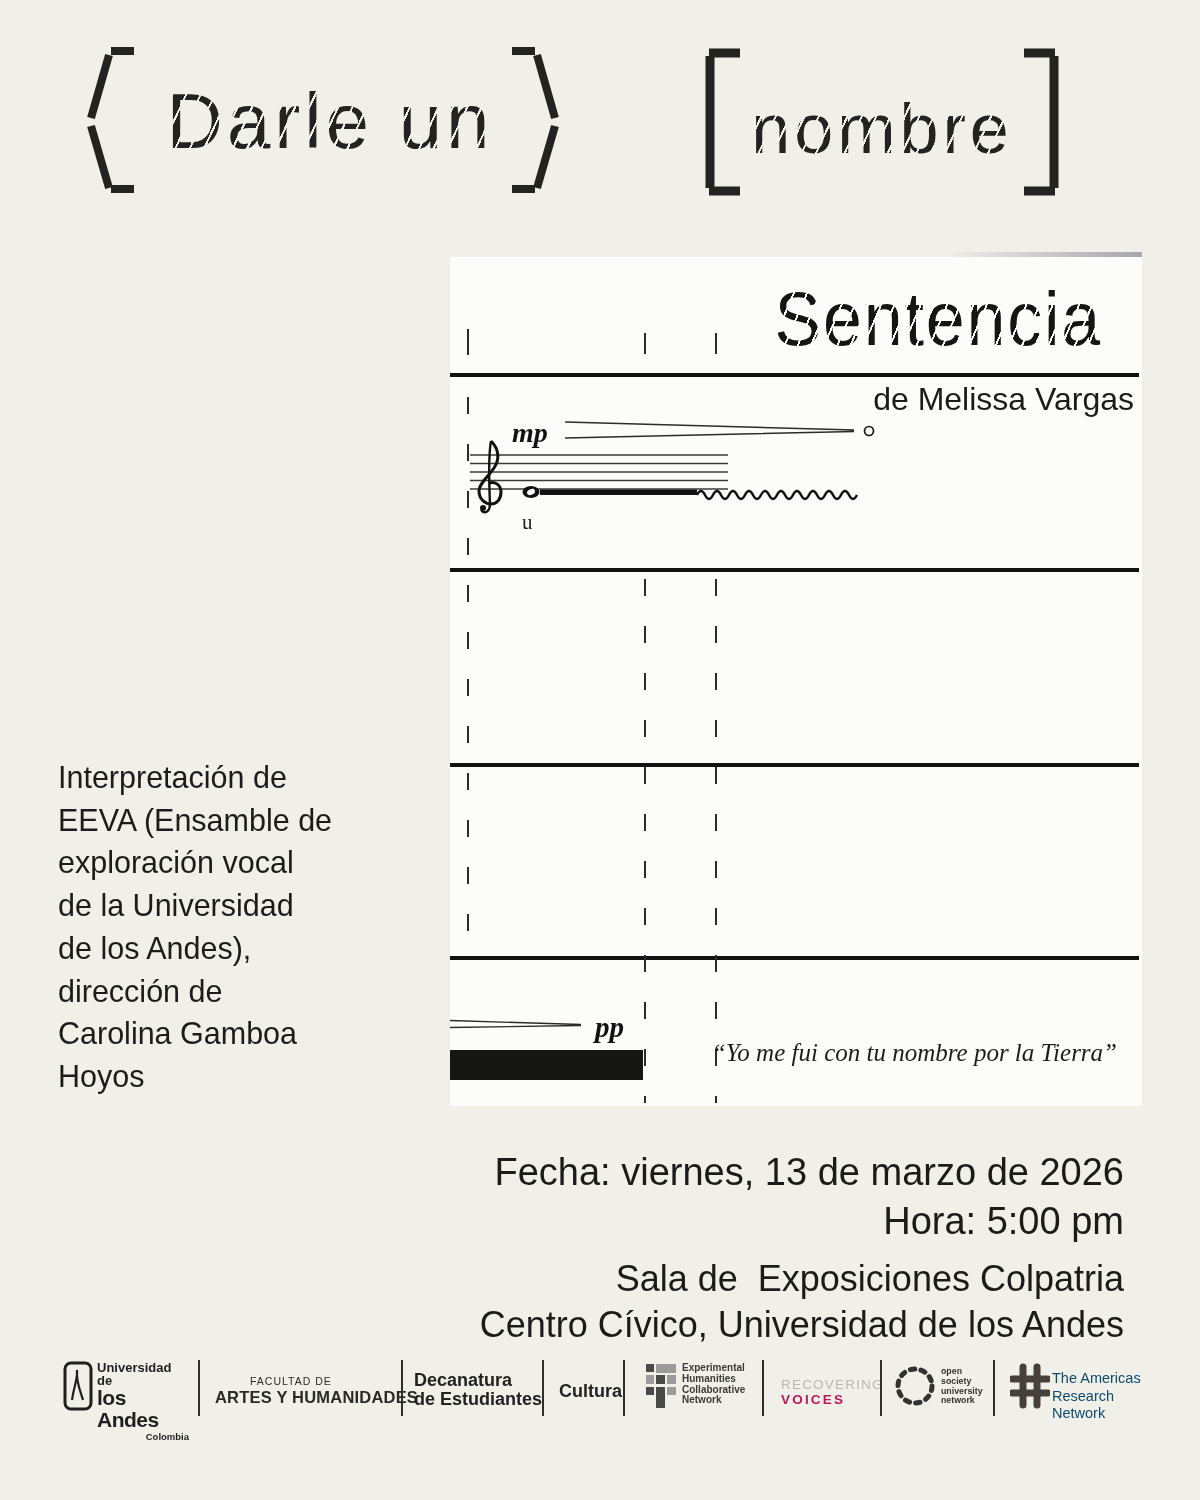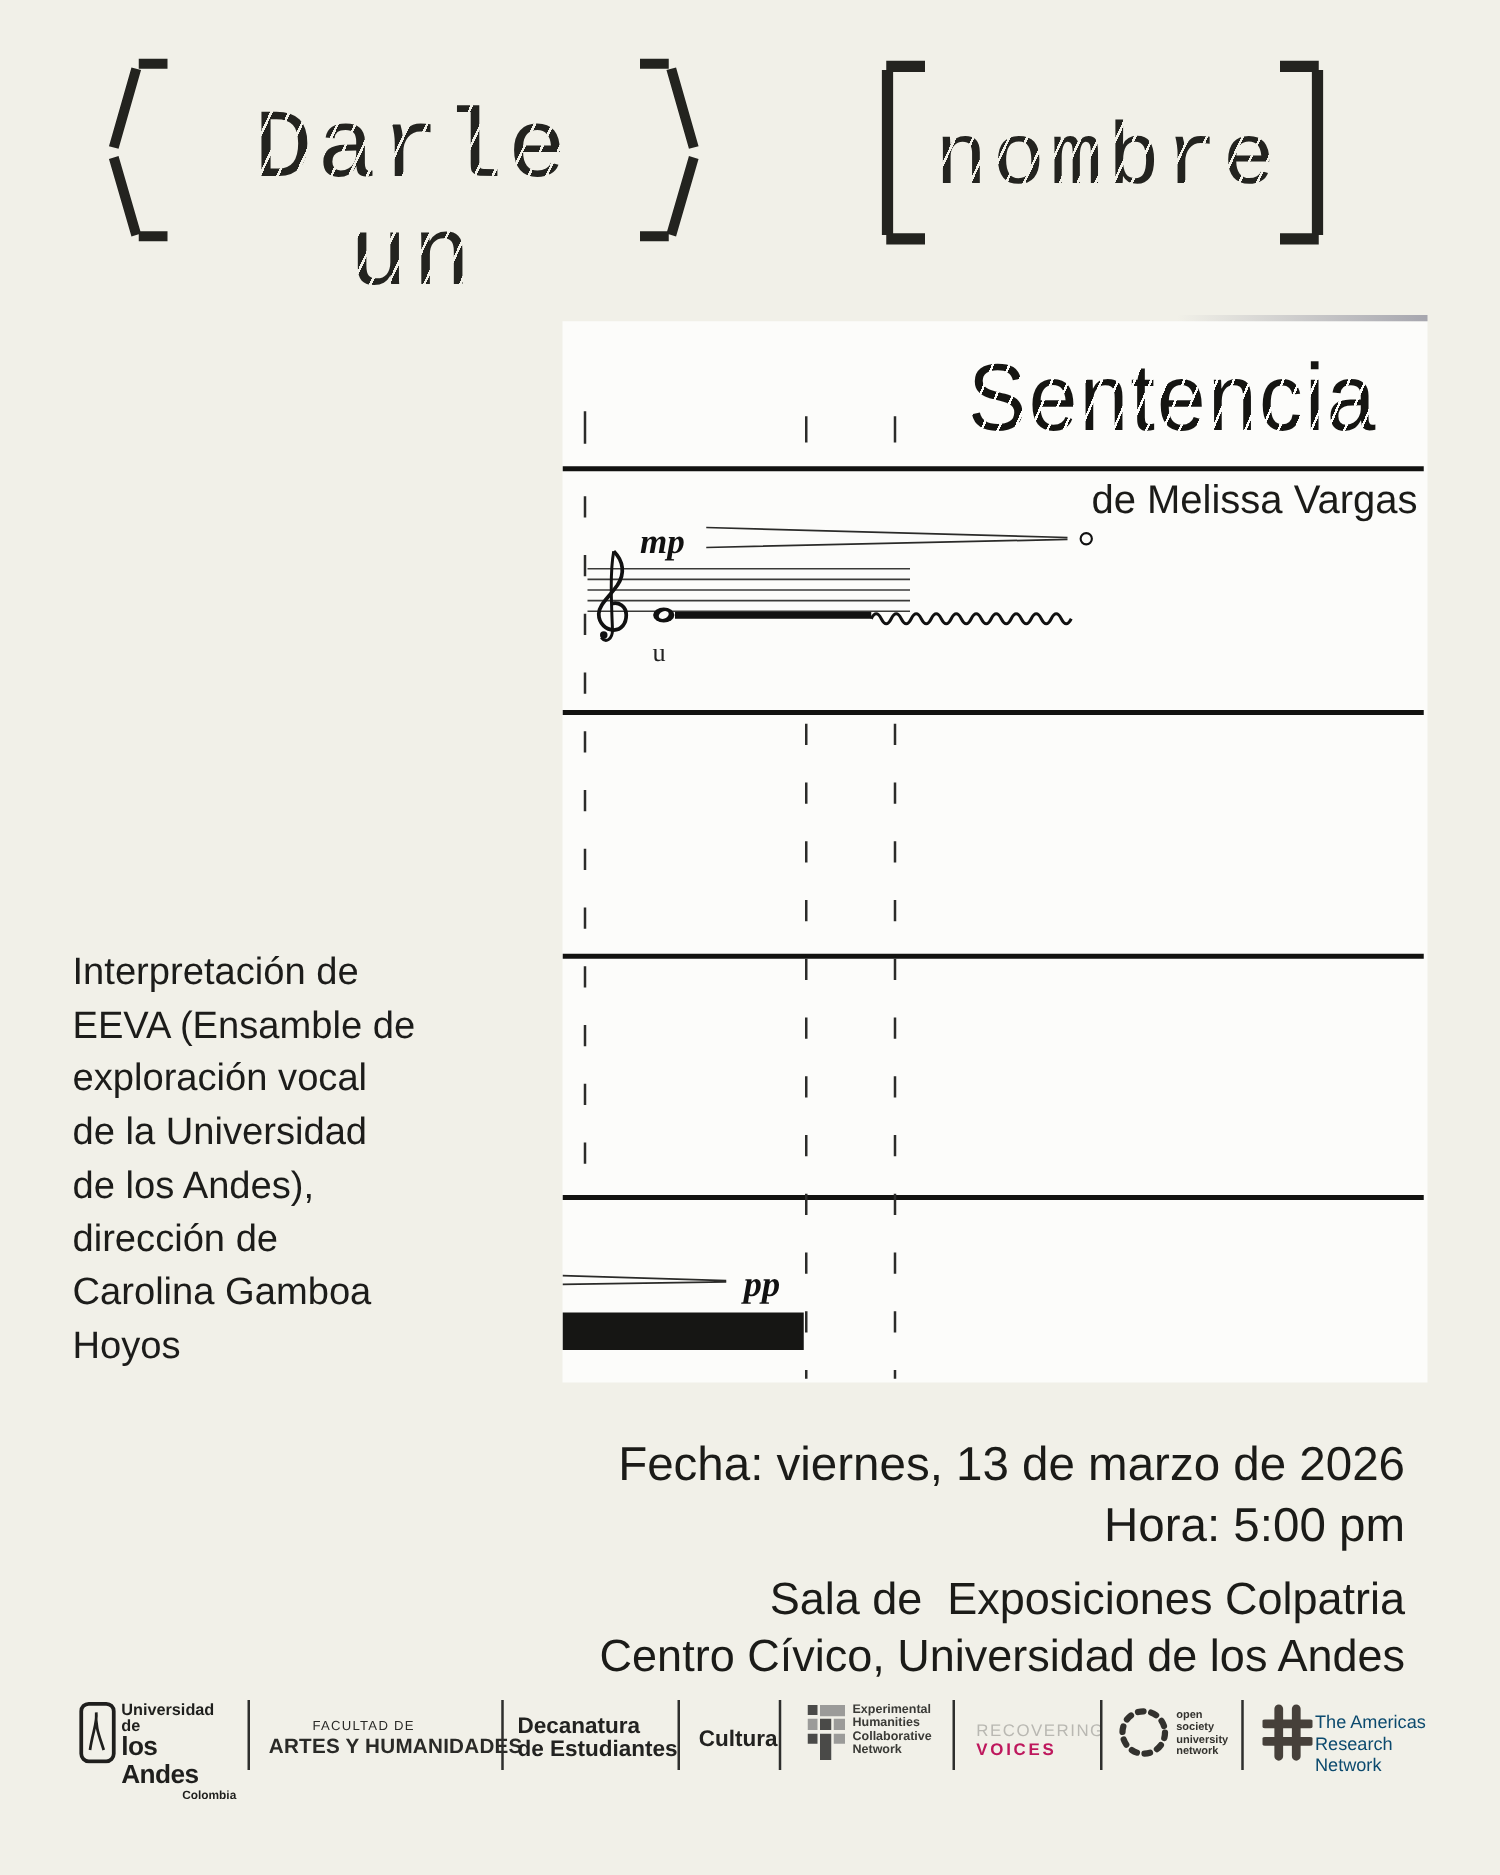--- a/index.html
+++ b/index.html
@@ -51,21 +51,21 @@
   .rv-l1{color:#b9b8b2;font-size:13.5px;line-height:15px;letter-spacing:1.2px;}
   .rv-l2{color:#be185d;font-weight:bold;font-size:13.5px;line-height:15px;letter-spacing:2.2px;}
   .osun-text{position:absolute;left:886px;top:15px;color:#33322e;font-weight:bold;font-size:8.8px;line-height:9.8px;}
   .arn-text{position:absolute;left:997px;top:18px;color:#0c4a6e;font-size:14.5px;line-height:17.5px;
     font-family:Liberation Sans, sans-serif;}
   svg{display:block;}
 </style>
 </head>
 <body>
 
-<div class="abs" style="left:0;top:0;width:1044px;height:230px;font-family:Liberation Mono, monospace;">
+<div class="abs" style="left:0;top:0;width:1044px;height:230px;">
   <svg class="abs" style="left:82px;top:42px;" width="66" height="156" viewBox="0 0 66 156">
     <path d="M52,9 L29,9 M27,13 L9,76 M9,84 L27,146 M29,147 L52,147" stroke="#23231f" stroke-width="8" fill="none"></path>
   </svg>
   <div class="abs stencil hdr-text1">Darle un</div>
   <svg class="abs" style="left:498px;top:42px;" width="66" height="156" viewBox="0 0 66 156">
     <path d="M14,9 L37,9 M39,13 L57,76 M57,84 L39,146 M37,147 L14,147" stroke="#23231f" stroke-width="8" fill="none"></path>
   </svg>
   <svg class="abs" style="left:696px;top:46px;" width="52" height="152" viewBox="0 0 52 152">
     <path d="M44,7 L13,7 M14,10 L14,142 M13,145 L44,145" stroke="#23231f" stroke-width="9" fill="none"></path>
   </svg>
@@ -115,20 +115,21 @@
     <circle cx="419" cy="174" r="4.5" stroke="#111" stroke-width="1.7" fill="none"></circle>
     <text x="72" y="272" font-family="Liberation Serif, serif" font-size="21" fill="#222">u</text>
 
     <path d="M0,763.5 L131,767.5 M0,770.5 L131,768.5" stroke="#2b2b29" stroke-width="1.4" fill="none"></path>
     <text x="145" y="780" font-family="Liberation Serif, serif" font-style="italic" font-weight="bold" font-size="29" fill="#111">pp</text>
     <rect x="0" y="793" width="193" height="30" fill="#161614"></rect>
   </svg>
 
   <div class="abs stencil score-title">Sentencia</div>
   <div class="abs score-byline">de Melissa Vargas</div>
+  <div class="abs score-quote">“Yo me fui con tu nombre por la Tierra”</div>
 </div>
 
 <div class="abs credits">Interpretación de
 EEVA (Ensamble de
 exploración vocal
 de la Universidad
 de los Andes),
 dirección de
 Carolina Gamboa
 Hoyos</div>

